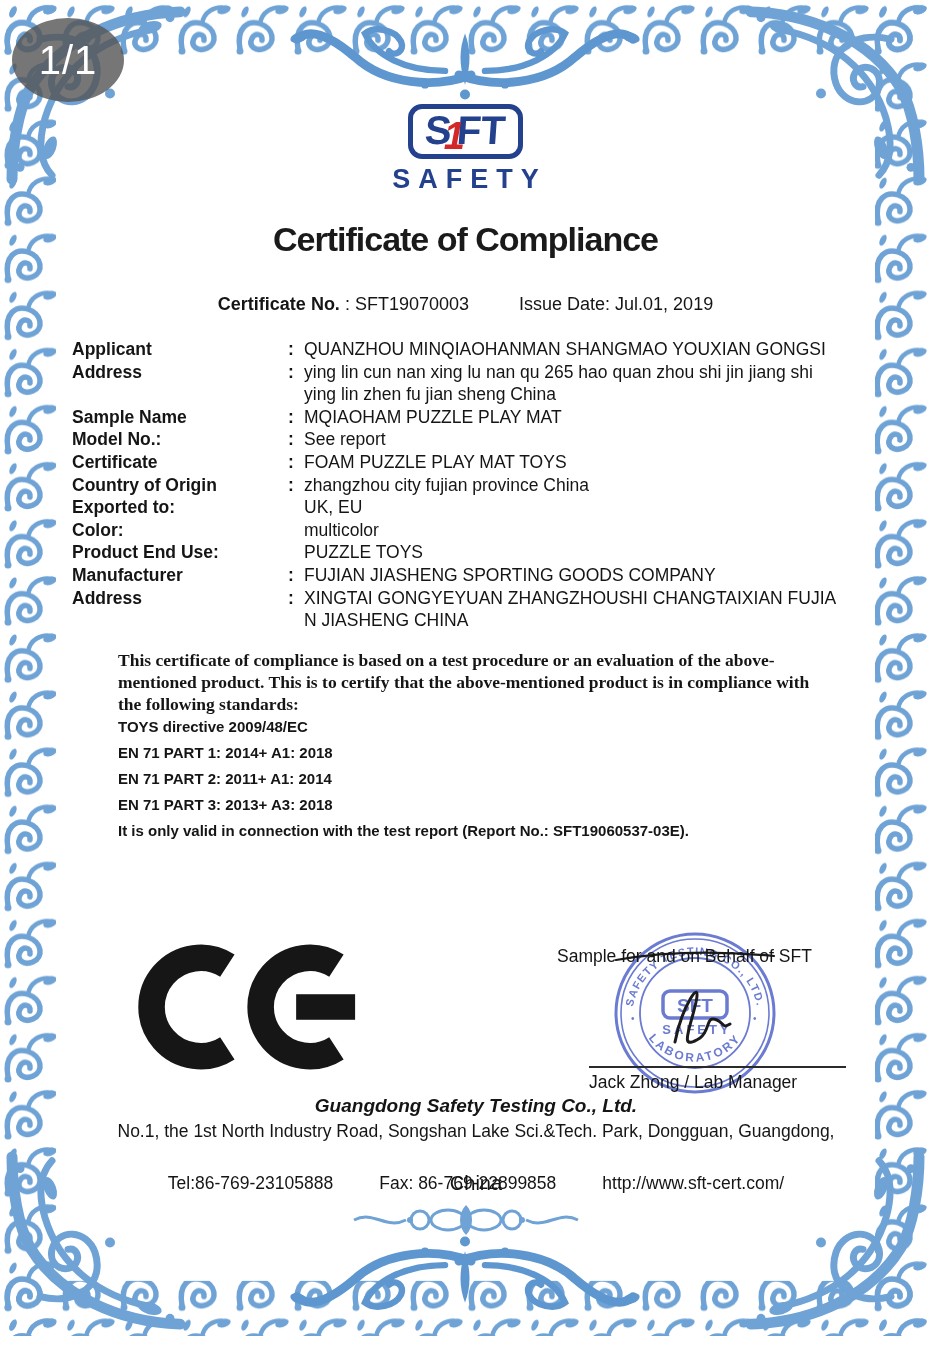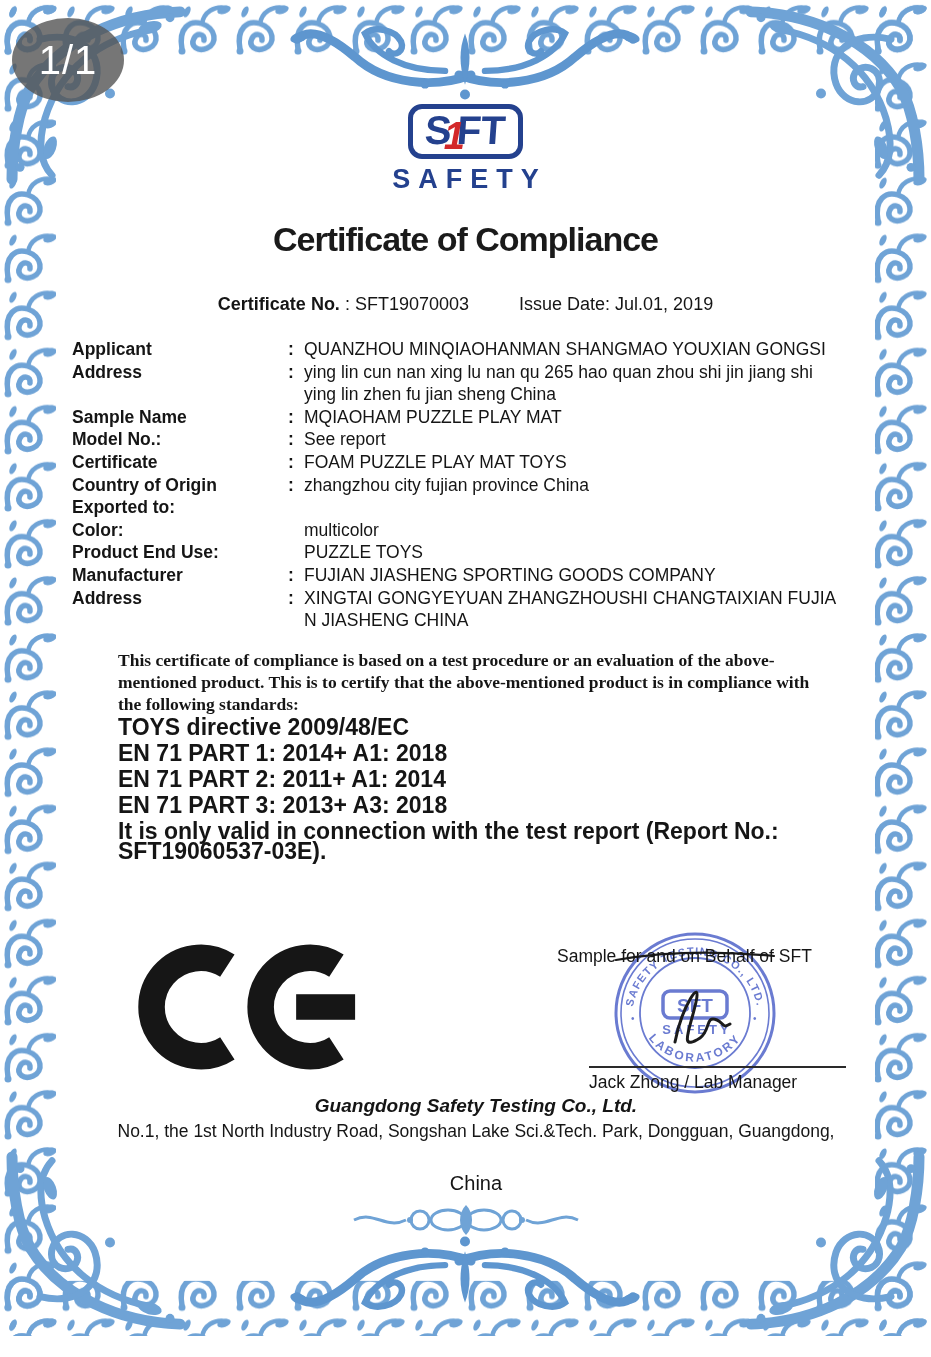--- a/index.html
+++ b/index.html
@@ -36,21 +36,21 @@
   .cert-meta .b{font-weight:bold;}
   .fields{position:absolute;top:338px;left:72px;width:772px;font-size:17.5px;line-height:22.6px;}
   .row{display:flex;align-items:flex-start;}
   .row .lbl{width:216px;flex:none;font-weight:bold;}
   .row .sep{width:16px;flex:none;font-weight:bold;}
   .row .val{flex:1;}
   .statement{
     position:absolute;top:650px;left:118px;width:700px;
     font-weight:bold;font-size:17.5px;line-height:21.8px;font-family:Liberation Serif, serif;
   }
-  .standards{position:absolute;top:717px;left:118px;width:710px;font-weight:bold;font-size:23px;}
+  .standards{position:absolute;top:717px;left:118px;width:710px;font-weight:bold;font-size:15px;}
   .standards .std-line{margin-bottom:5.6px;line-height:20.4px;}
   .ce{position:absolute;left:133px;top:941px;}
   .signed-heading{position:absolute;left:557px;top:946px;font-size:17.5px;z-index:3;}
   .stamp{position:absolute;left:612px;top:930px;width:166px;height:166px;z-index:2;}
   .sig-line{position:absolute;left:589px;top:1066px;width:257px;border-top:2px solid #2a2a2a;z-index:4;}
   .signer{position:absolute;left:589px;top:1072px;width:260px;font-size:17.5px;z-index:4;}
   .f-company{position:absolute;top:1095px;left:90px;width:772px;text-align:center;font-weight:bold;font-size:19px;font-style:italic;}
   .f-line1{position:absolute;top:1121px;left:70px;width:812px;text-align:center;font-size:17.5px;}
   .f-line2{position:absolute;top:1172px;left:90px;width:772px;text-align:center;font-size:20px;}
   .f-contact{position:absolute;top:1173px;left:90px;width:772px;display:flex;justify-content:center;gap:46px;font-size:17.5px;}
@@ -163,20 +163,21 @@
       <span class="val">FOAM PUZZLE PLAY MAT TOYS</span>
     </div>
     <div class="row">
       <span class="lbl">Country of Origin</span>
       <span class="sep">:</span>
       <span class="val">zhangzhou city fujian province China</span>
     </div>
     <div class="row">
       <span class="lbl">Exported to:</span>
       <span class="sep"></span>
+      <span class="val">UK, EU</span>
     </div>
     <div class="row">
       <span class="lbl">Color:</span>
       <span class="sep"></span>
       <span class="val">multicolor</span>
     </div>
     <div class="row">
       <span class="lbl">Product End Use:</span>
       <span class="sep"></span>
       <span class="val">PUZZLE TOYS</span>
@@ -237,20 +238,25 @@
       <path d="M4,30 C60,20 120,22 162,26" fill="none" stroke="#1b1b1b" stroke-width="2.2" stroke-linecap="round"></path>
     </g>
   </svg>
 
   <div class="sig-line"></div>
   <div class="signer">Jack Zhong / Lab Manager</div>
 
   <div class="f-company">Guangdong Safety Testing Co., Ltd.</div>
   <div class="f-line1">No.1, the 1st North Industry Road, Songshan Lake Sci.&amp;Tech. Park, Dongguan, Guangdong,</div>
   <div class="f-line2">China</div>
+  <div class="f-contact">
+    <span>Tel:86-769-23105888</span>
+    <span>Fax: 86-769-22899858</span>
+    <span>http://www.sft-cert.com/</span>
+  </div>
 
   <div class="ornament">
     <svg width="236" height="36" viewBox="0 0 236 36" aria-hidden="true">
       <g stroke="#6fa3d6" fill="none" stroke-width="3">
         <path d="M6,18 C26,8 38,28 58,18"></path>
         <circle cx="72" cy="18" r="9"></circle>
         <ellipse cx="100" cy="18" rx="17" ry="10"></ellipse>
         <ellipse cx="136" cy="18" rx="17" ry="10"></ellipse>
         <circle cx="164" cy="18" r="9"></circle>
         <path d="M178,18 C198,28 210,8 230,18"></path>

